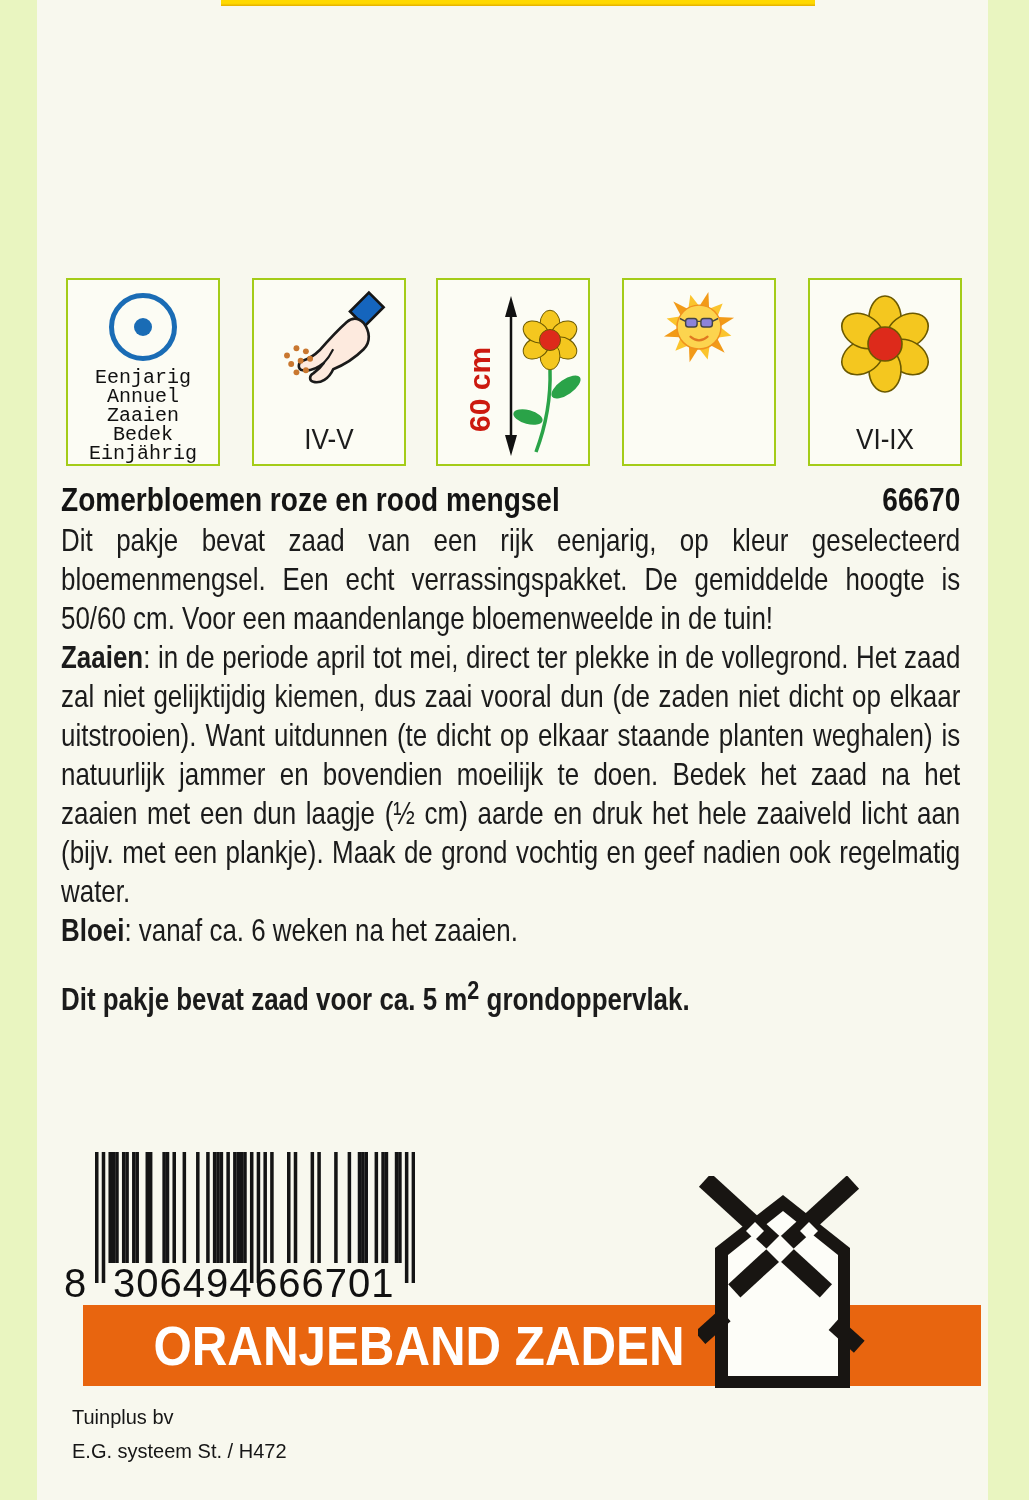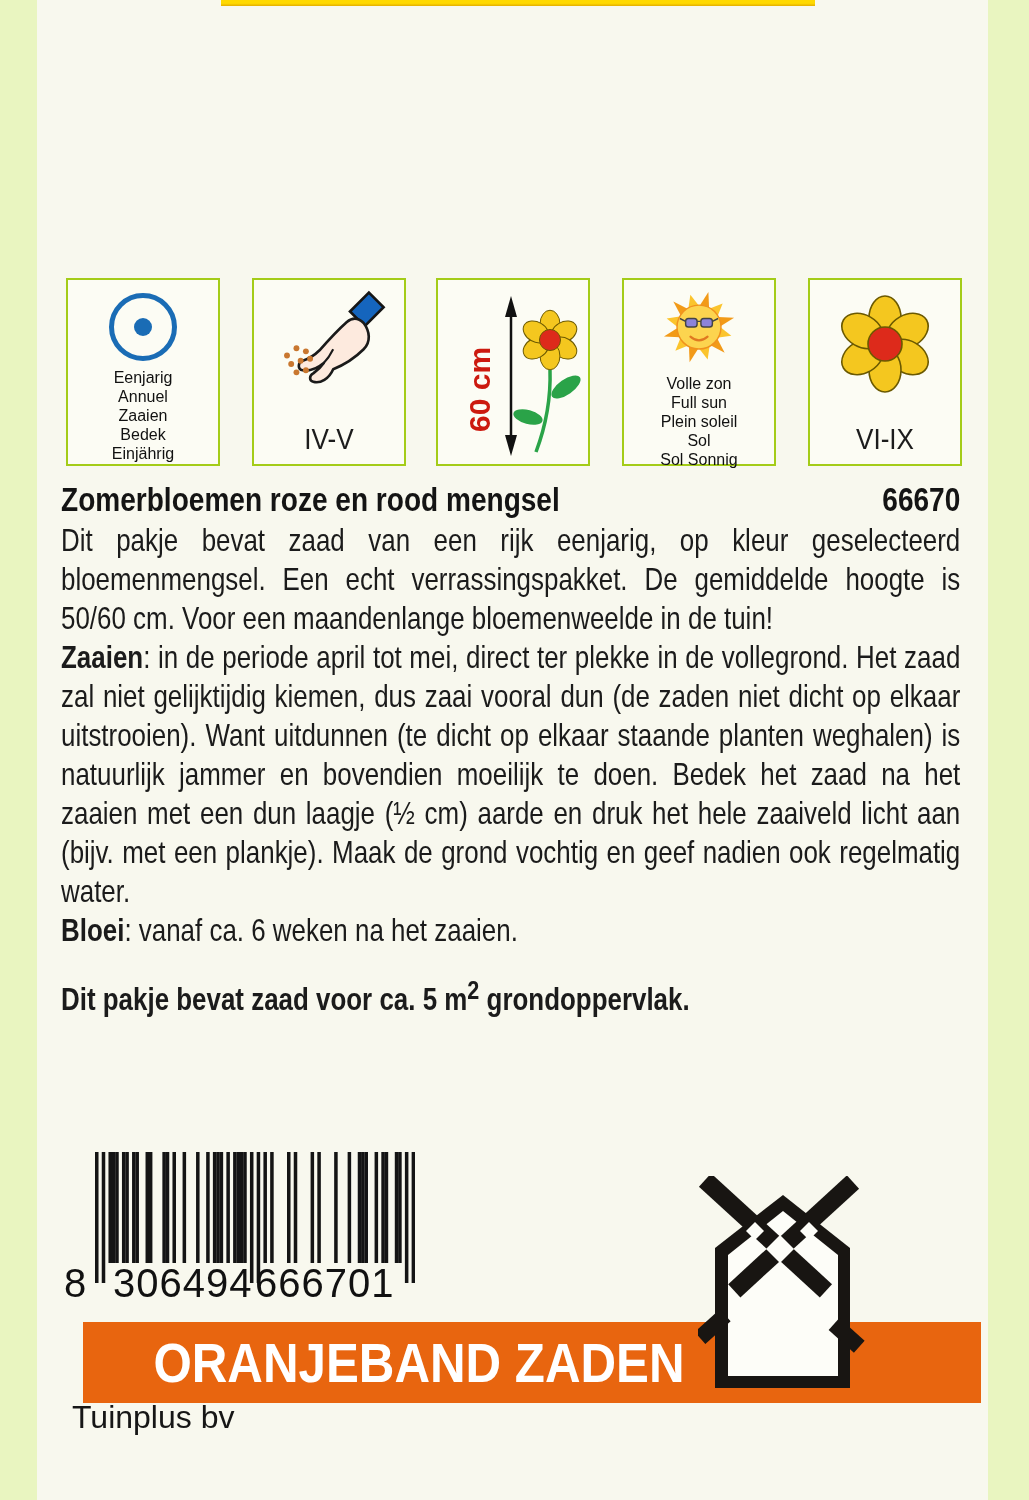--- a/index.html
+++ b/index.html
@@ -11,44 +11,44 @@
   }
   .abs{position:absolute;}
   .strip{top:0;width:41px;height:1500px;background:#e9f5c0;}
   .strip-left{left:0;width:37px;}
   .strip-right{left:988px;}
   .top-strip{left:221px;top:0;width:594px;height:6px;
     background:linear-gradient(#ffd900 55%,#e3ae00);}
   
   .icon-box{top:278px;width:154px;height:188px;box-sizing:border-box;
     background:#fcfcf4;border:2px solid #a4cc18;text-align:center;}
-  .icon-labels{font-size:16px;line-height:19px;color:#111;}
+  .icon-labels{font-size:20px;line-height:19px;color:#111;font-family:Liberation Mono, monospace;}
   .months{position:absolute;bottom:8px;left:0;right:0;
     font-size:29px;color:#1c1c1c;transform:scaleX(.9);}
   .ring{width:58px;height:58px;border:5px solid #1a6cb5;border-radius:50%;
     margin:13px auto 7px;display:flex;align-items:center;justify-content:center;}
   .ring-dot{width:18px;height:18px;border-radius:50%;background:#1a6cb5;}
   
   .condense{transform:scaleX(.85);transform-origin:0 0;}
   .title-row{left:61px;top:481px;width:1058px;display:flex;
     justify-content:space-between;font-size:33px;font-weight:bold;color:#141414;}
   .body-text{left:61px;top:521px;width:1058px;font-size:30.5px;line-height:39px;
     text-align:justify;color:#1b1b1b;}
   .body-text p{margin:0;}
   .lead{font-weight:bold;}
   .coverage{margin-top:21px !important;font-weight:bold;}
   
   .barcode-digits{top:1261px;font-size:40px;color:#111;letter-spacing:1px;}
   
-  .brand-band{left:83px;top:1305px;width:898px;height:81px;background:#e8650f;margin-top:17px;}
+  .brand-band{left:83px;top:1305px;width:898px;height:81px;background:#e8650f;}
   .brand-name{position:absolute;left:0;top:0;width:672px;height:81px;
     line-height:81px;text-align:center;color:#fff;font-weight:bold;
     font-size:56px;transform:scaleX(.88);}
   .windmill{left:698px;top:1176px;}
-  .footer{left:72px;top:1400px;font-size:32px;line-height:34px;color:#161616;}
+  .footer{left:72px;top:1400px;font-size:20px;line-height:34px;color:#161616;}
 </style>
 </head>
 <body>
 
 <div class="abs strip strip-left"></div>
 <div class="abs strip strip-right"></div>
 <div class="abs top-strip"></div>
 
 <div class="abs icon-box" style="left:66px">
   <div class="ring">
@@ -154,27 +154,20 @@
             <polygon points="45,5 39,19 51,19"></polygon>
           </g>
       </g>
       <circle cx="45" cy="40" r="23" fill="#fcd44f" stroke="#f0921e" stroke-width="1.5"></circle>
       <rect x="31" y="31" width="12" height="9" rx="3" fill="#8d83d8" stroke="#444" stroke-width="1.5"></rect>
       <rect x="47" y="31" width="12" height="9" rx="3" fill="#8d83d8" stroke="#444" stroke-width="1.5"></rect>
       <path d="M43,34 L47,34 M31,34 L25,31 M59,34 L65,31" stroke="#444" stroke-width="1.5" fill="none"></path>
       <path d="M36,50 Q45,58 54,50" fill="none" stroke="#e07820" stroke-width="2.2" stroke-linecap="round"></path>
     </g>
   </svg>
-  <div class="icon-labels">
-    <div>Volle zon</div>
-    <div>Full sun</div>
-    <div>Plein soleil</div>
-    <div>Sol</div>
-    <div>Sol Sonnig</div>
-  </div>
 </div>
 
 <div class="abs icon-box" style="left:808px">
   <svg width="100" height="100" viewBox="0 0 100 100" style="margin-top:14px">
     <use href="#flower"></use>
   </svg>
   <div class="months">VI-IX</div>
 </div>
 
 <div class="abs title-row condense">
@@ -258,13 +251,14 @@
   <g fill="#fdfdf8">
     <polygon points="82,59 96,73 82,87 68,73"></polygon>
     <polygon points="82,88 92,98 82,108 72,98"></polygon>
     <polygon points="57,46 66,55 57,64 48,55"></polygon>
     <polygon points="111,46 120,55 111,64 102,55"></polygon>
   </g>
 </svg>
 
 <div class="abs footer">
   <div>Tuinplus bv</div>
+  <div>E.G. systeem St. / H472</div>
 </div>
 
 </body></html>

